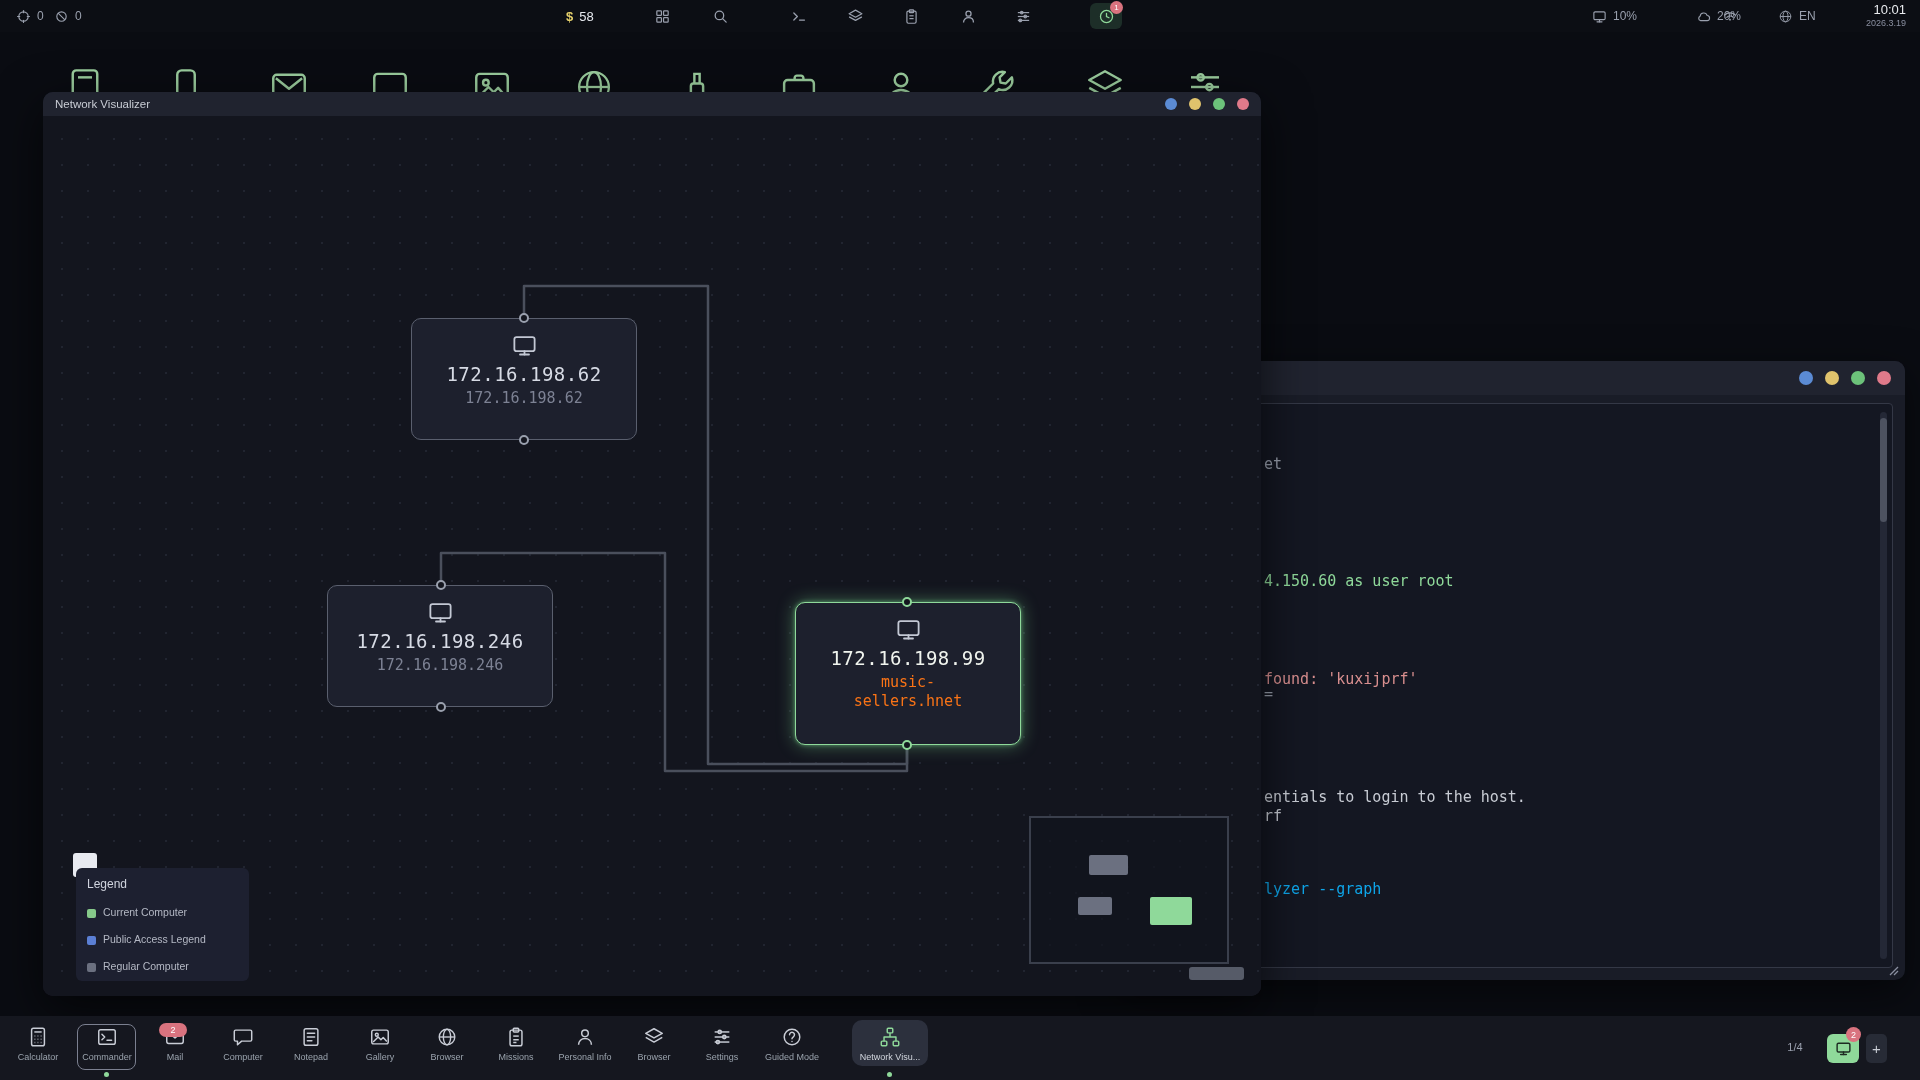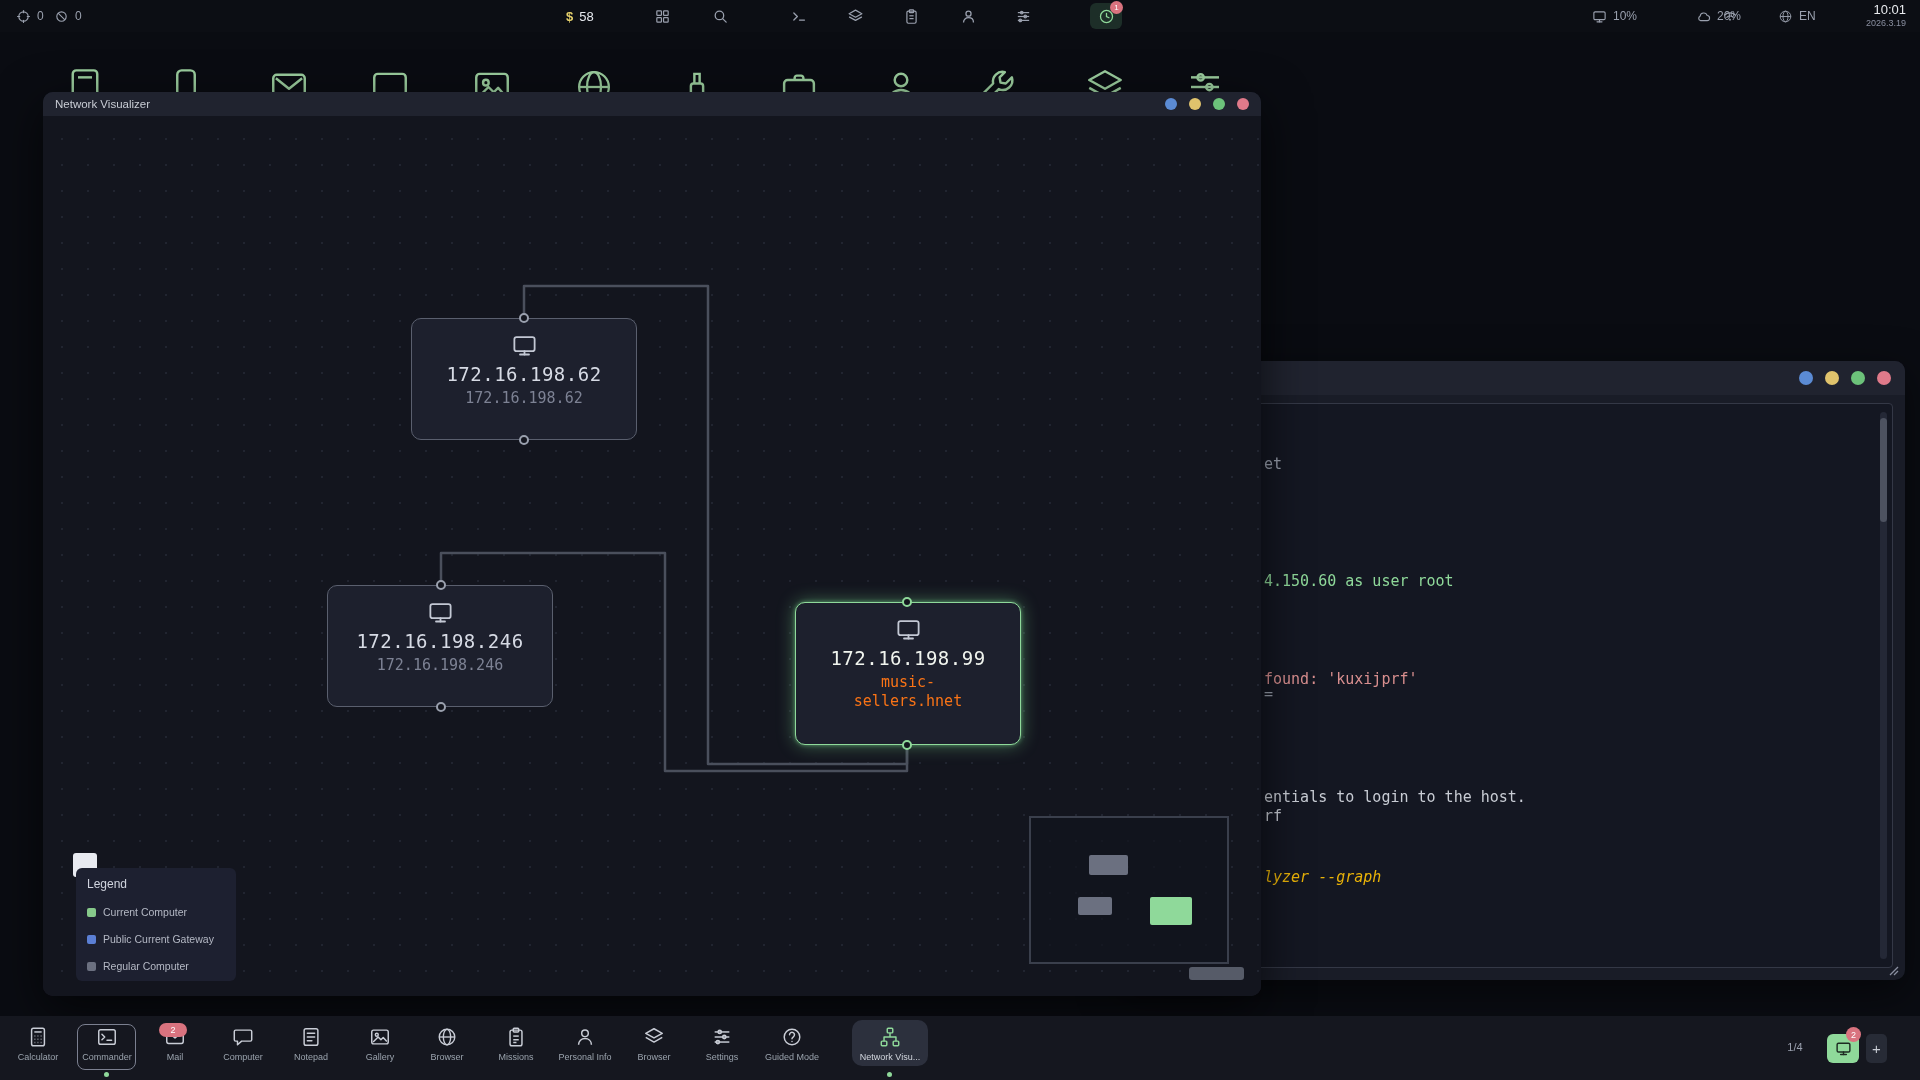--- a/index.html
+++ b/index.html
@@ -42,25 +42,25 @@
     text-align:center;padding-top:13px;color:#c8ccd4;z-index:3}
   .node .nicon{color:#c3c8d4;display:flex;justify-content:center;margin-bottom:4px}
   .node-ip{font-family:"DejaVu Sans Mono","Liberation Mono",monospace;font-size:19px;color:#d6dae4;letter-spacing:.5px}
   .node-host{font-family:"DejaVu Sans Mono","Liberation Mono",monospace;font-size:15px;color:#7d8294;
     max-width:160px;margin:4px auto 0;word-wrap:break-word;line-height:1.25}
   .node.current{border-color:#8fd99a;box-shadow:0 0 18px rgba(125,220,145,.45),0 0 4px rgba(125,220,145,.55)}
   .node.current .node-ip{color:#f0f4ee}
   .node.current .node-host{color:#f97316}
   .dot{position:absolute;width:10px;height:10px;border-radius:50%;background:#13151e;border:2px solid #9aa0ae;z-index:4}
   .dot.green{border-color:#8fd99a}
-  .legend{position:absolute;left:33px;top:752px;width:160px;background:#1d2030;border-radius:6px;
+  .legend{position:absolute;left:33px;top:752px;width:173px;background:#1d2030;border-radius:6px;
     padding:9px 11px;z-index:5}
   .legend-corner{position:absolute;left:30px;top:737px;width:24px;height:24px;background:#e8eaf0;border-radius:3px;z-index:4}
   .legend-title{font-size:12px;color:#d0d4de;margin-bottom:6px}
-  .legend-row{display:flex;align-items:center;gap:7px;margin-top:15px}
+  .legend-row{display:flex;align-items:flex-end;gap:7px;margin-top:15px}
   .legend-swatch{width:9px;height:9px;border-radius:2px}
   .legend-label{font-size:10.5px;color:#b4b8c4;white-space:nowrap}
   .minimap{position:absolute;left:986px;top:700px;width:200px;height:148px;border:2px solid #3a3f4c;
     background:rgba(18,20,30,.75);z-index:5}
   .mm-rect{position:absolute;background:#6b7080;border-radius:2px}
   .mm-rect.green{background:#8fd99a}
   .resize-bar{position:absolute;left:1146px;top:851px;width:55px;height:13px;background:#565b68;border-radius:3px;z-index:6}
 
   
   .term-window{position:absolute;left:1120px;top:361px;width:785px;height:619px;background:#191c27;
@@ -333,21 +333,21 @@
       <span class="light l-pink"></span>
     </div>
   </div>
   <div class="term-body">
     <div class="tline" style="top: 51px; color: rgb(154, 160, 174);">et</div>
     <div class="tline" style="top: 168px; color: rgb(143, 217, 154);">4.150.60 as user root</div>
     <div class="tline" style="top: 266px; color: rgb(217, 143, 143);">found: 'kuxijprf'</div>
     <div class="tline" style="top: 281px; color: rgb(154, 160, 174);">=</div>
     <div class="tline" style="top: 384px; color: rgb(200, 204, 212);">entials to login to the host.</div>
     <div class="tline" style="top: 403px; color: rgb(200, 204, 212);">rf</div>
-    <div class="tline" style="top: 464px; color: #eab308; font-style: italic;">lyzer --graph</div>
+    <div class="tline" style="top: 476px; color: #0ea5e9;">lyzer --graph</div>
     <div class="scrolltrack"></div>
     <div class="scrollthumb"></div>
   </div>
   <div class="term-resize">
     <svg width="12" height="12" viewBox="0 0 12 12" stroke="currentColor" stroke-width="1.3">
         <line x1="3" y1="11" x2="11" y2="3"></line>
         <line x1="7" y1="11" x2="11" y2="7"></line>
       </svg>
   </div>
 </div>
@@ -413,21 +413,21 @@
 
     <div class="legend-corner"></div>
     <div class="legend">
       <div class="legend-title">Legend</div>
       <div class="legend-row">
         <span class="legend-swatch" style="background-color: rgb(134, 201, 138);"></span>
         <span class="legend-label">Current Computer</span>
       </div>
       <div class="legend-row">
         <span class="legend-swatch" style="background-color: rgb(91, 127, 212);"></span>
-        <span class="legend-label">Public Current Gateway</span>
+        <span class="legend-label">Public Access Legend</span>
       </div>
       <div class="legend-row">
         <span class="legend-swatch" style="background-color: rgb(107, 112, 128);"></span>
         <span class="legend-label">Regular Computer</span>
       </div>
     </div>
 
     <div class="minimap">
       <div class="mm-rect" style="left:58px;top:37px;width:39px;height:20px"></div>
       <div class="mm-rect" style="left:47px;top:79px;width:34px;height:18px"></div>

